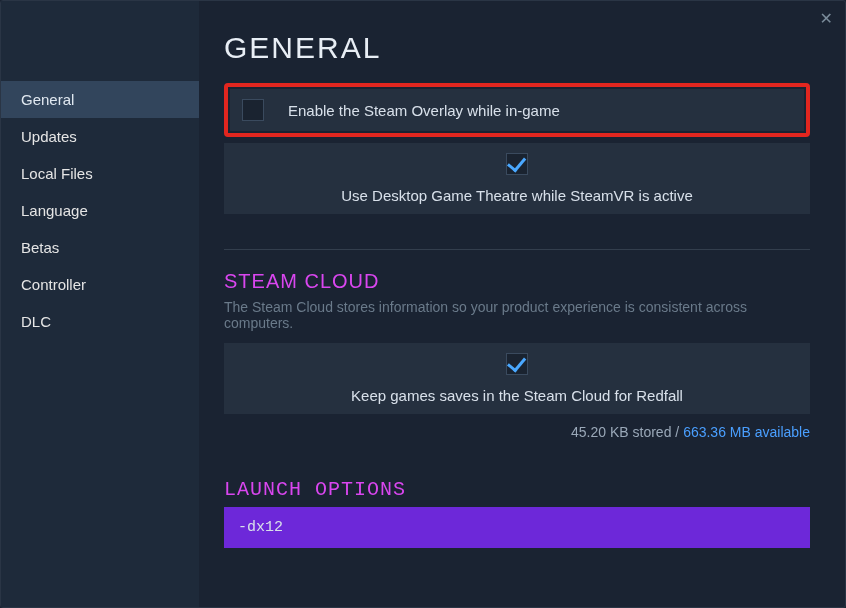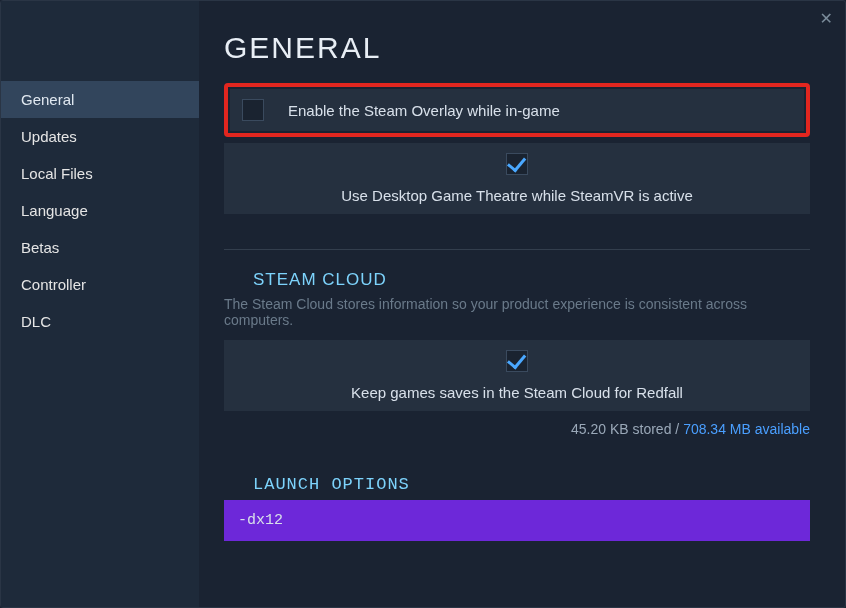--- a/index.html
+++ b/index.html
@@ -108,25 +108,24 @@
     .option-label {
       color: #d8e0ea;
       font-size: 15px;
     }
     .separator {
       height: 1px;
       background: #333e4d;
       margin: 35px 0 20px 0;
     }
     .section-title {
-      color: #7dd3fc;
-      font-size: 17px;
+      color: #d946ef;
+      font-size: 20px;
       letter-spacing: 1px;
       margin-bottom: 6px;
-      margin-left: 29px;
     }
     .section-desc {
       color: #6a7a8a;
       font-size: 14px;
       margin-bottom: 12px;
     }
     .storage-line {
       text-align: right;
       font-size: 14px;
       margin-top: 10px;
@@ -187,21 +186,21 @@
 
       <div class="section-title">STEAM CLOUD</div>
       <div class="section-desc">The Steam Cloud stores information so your product experience is consistent across computers.</div>
 
       <div class="option-row-standalone">
         <div class="checkbox checked"></div>
         <span class="option-label">Keep games saves in the Steam Cloud for Redfall</span>
       </div>
 
       <div class="storage-line">
-        <span>45.20 KB stored / </span><span class="storage-link">708.34 MB available</span>
+        <span>45.20 KB stored / </span><span class="storage-link">663.36 MB available</span>
       </div>
 
       <div class="section-gap">
         <div class="section-title">LAUNCH OPTIONS</div>
         <input class="launch-input" type="text" value="-dx12" style="">
       </div>
 
     </div>
 
   </div>

